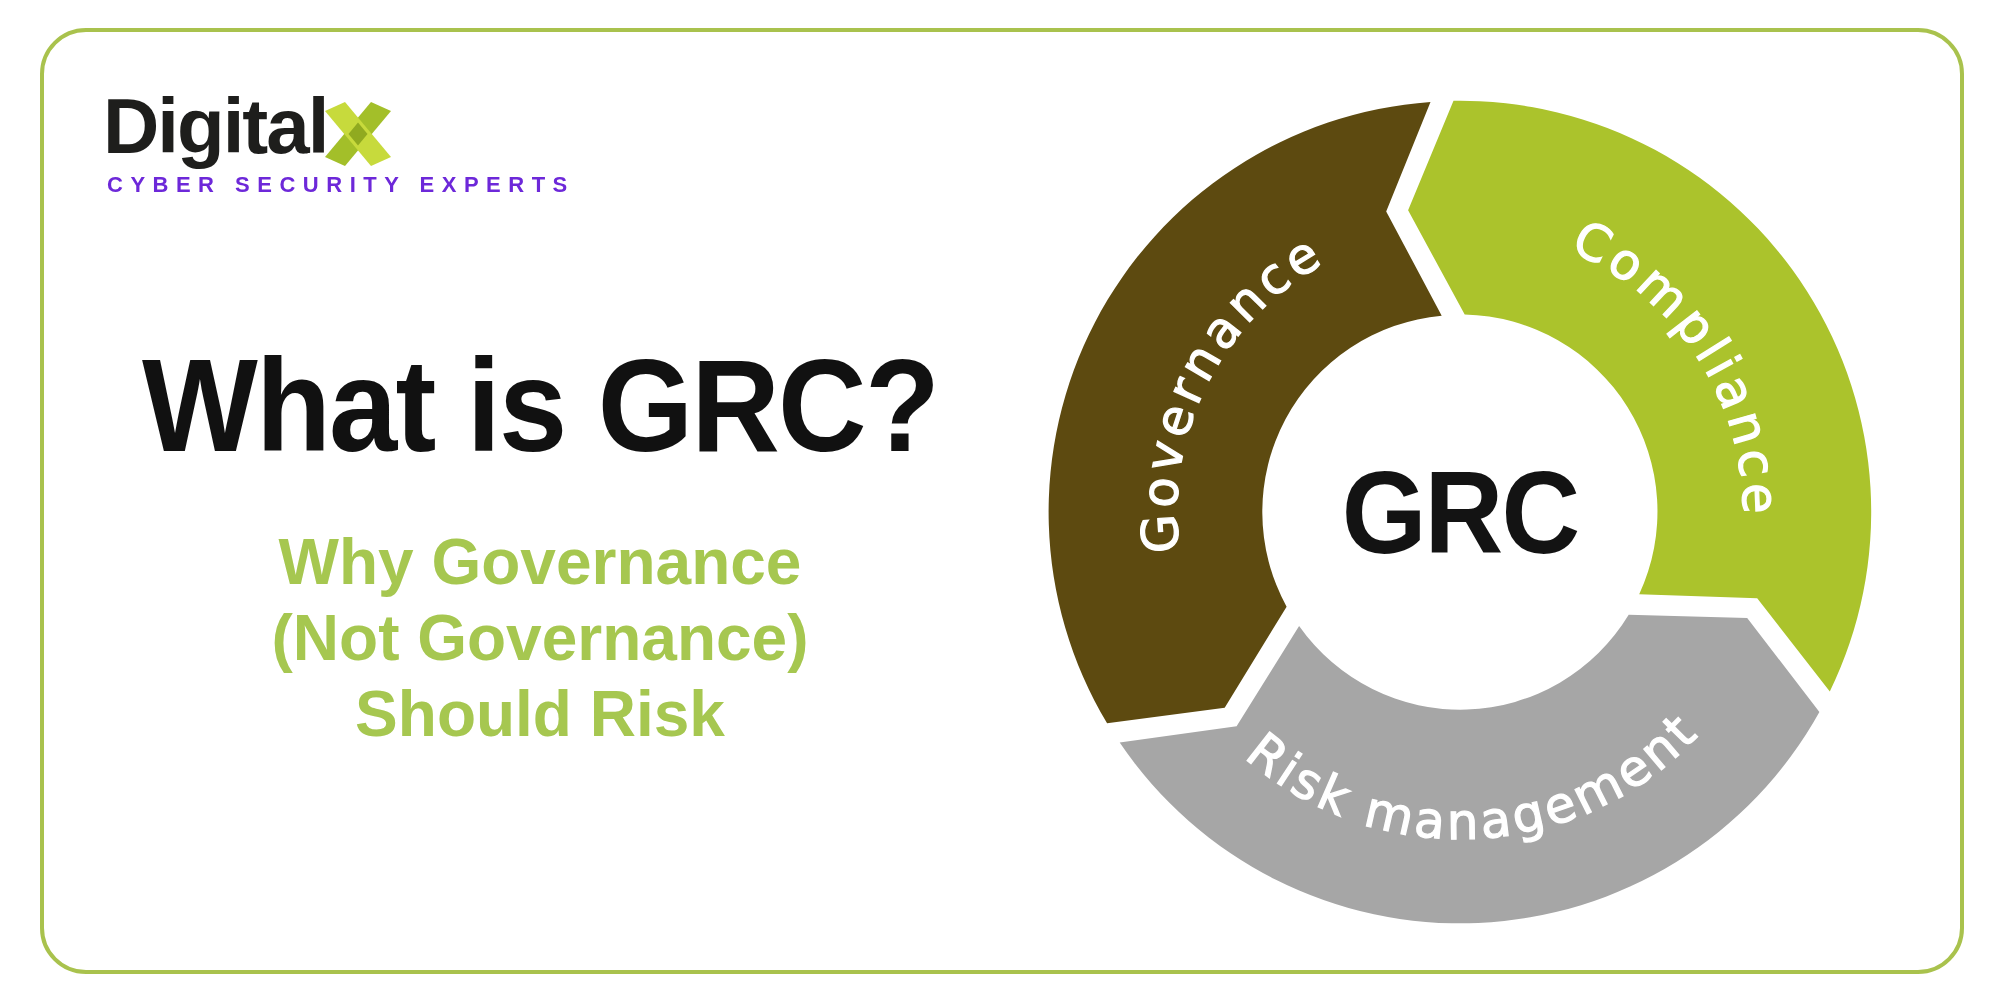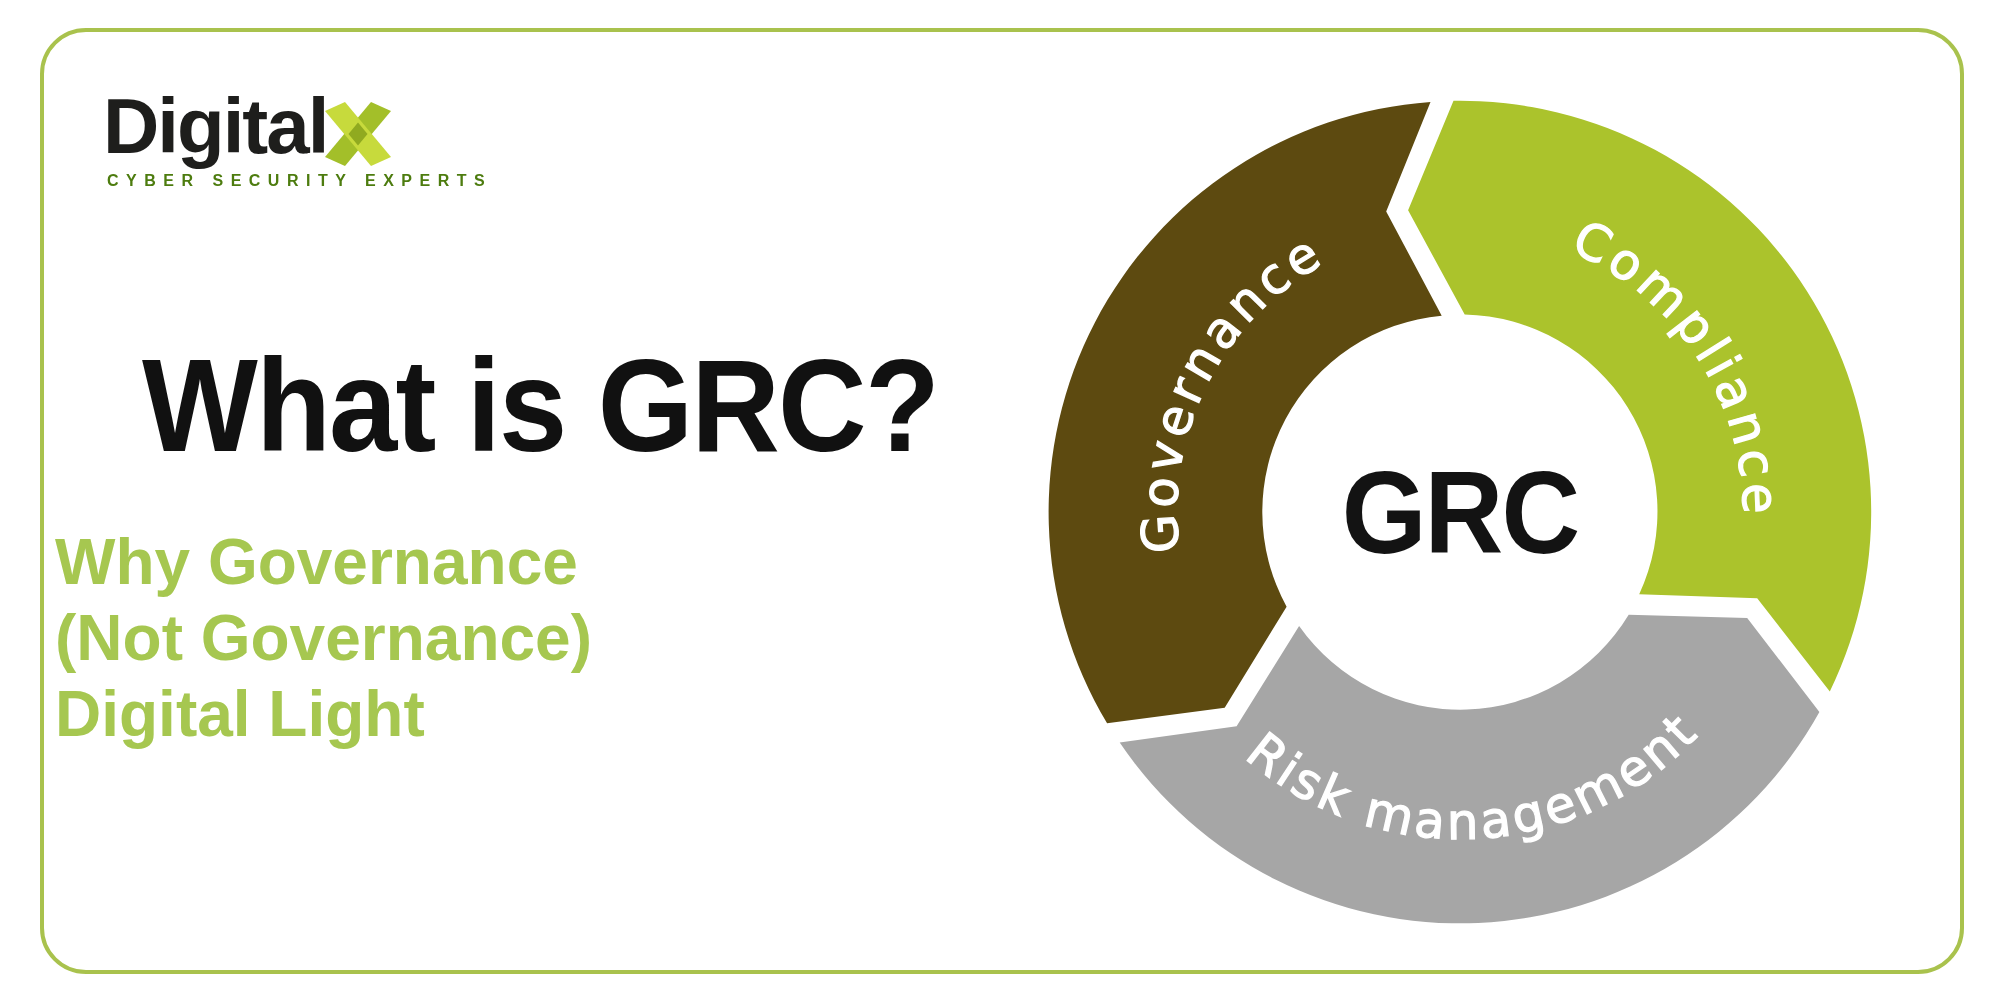--- a/index.html
+++ b/index.html
@@ -4,27 +4,27 @@
 <style>
   html,body{margin:0;padding:0;background:#ffffff;}
   #stage{position:relative;width:2000px;height:1000px;background:#ffffff;overflow:hidden;
          font-family:"Liberation Sans",sans-serif;}
   .card{position:absolute;left:40px;top:28px;width:1916px;height:938px;
         background:#ffffff;border:4px solid #a9c24d;border-radius:46px;}
   
   .logo-row{position:absolute;left:103px;top:86px;display:flex;align-items:flex-end;}
   .logo-word{font-size:78px;font-weight:700;color:#1e1e1c;letter-spacing:-2px;line-height:80px;}
   .logo-x{width:70px;height:68px;margin:0 -6px -2px -4px;}
-  .tagline{position:absolute;left:107px;top:172px;font-size:16px;font-weight:700;
-           color:#4d7c0f;letter-spacing:7.5px;}
+  .tagline{position:absolute;left:107px;top:172px;font-size:22px;font-weight:700;
+           color:#6d28d9;letter-spacing:7.5px;}
   
   .headline{position:absolute;left:55px;top:330px;width:970px;text-align:center;
             font-size:132px;font-weight:700;color:#111111;letter-spacing:-2px;
             transform:scaleX(.93);transform-origin:50% 50%;white-space:nowrap;}
-  .subtitle{position:absolute;left:55px;top:524px;width:970px;
+  .subtitle{position:absolute;left:55px;top:524px;width:970px;text-align:center;
             font-size:64px;font-weight:700;line-height:76px;}
   
   .diagram{position:absolute;left:1000px;top:52px;width:920px;height:920px;}
   .arcLabel{font-family:"DejaVu Sans",sans-serif;font-size:50px;fill:#ffffff;
             stroke:#ffffff;stroke-width:1.2px;paint-order:stroke;}
   .grcText{font-family:"Liberation Sans",sans-serif;font-size:116px;font-weight:700;
            fill:#131313;letter-spacing:-2px;}
 </style>
 </head>
 <body>
@@ -40,21 +40,21 @@
       <polygon points="25.5,34 35,22.5 44.5,34 35,45.5" fill="#90aa20"></polygon>
     </svg>
   </div>
   <div class="tagline">CYBER SECURITY EXPERTS</div>
 
   <div class="headline">What is GRC?</div>
 
   <div class="subtitle" id="subtitle" style="color: rgb(166, 199, 80);">
       <div>Why Governance</div>
       <div>(Not Governance)</div>
-      <div>Digital Light</div>
+      <div>Should Risk</div>
     </div>
 
   <svg class="diagram" viewBox="-460 -460 920 920">
     <defs id="arc-defs">
         <path id="lblPath0" fill="none" d="M -247.5 137.2 A 283 283 0 0 1 -34.5 -280.9"></path>
         <path id="lblPath1" fill="none" d="M 4.9 -283.0 A 283 283 0 0 1 260.5 110.6"></path>
         <path id="lblPath2" fill="none" d="M -264.5 192.2 A 327 327 0 0 0 283.2 163.5"></path>
       </defs>
     <g id="segments-group">
         <path d="M -352.9 211.3 A 411 411 0 0 1 -29.5 -410.0 L -73.8 -300.5 L -18.3 -196.3 A 197 197 0 0 0 -173.4 94.7 L -235.3 195.8 Z" fill="#5d4a10"></path>

